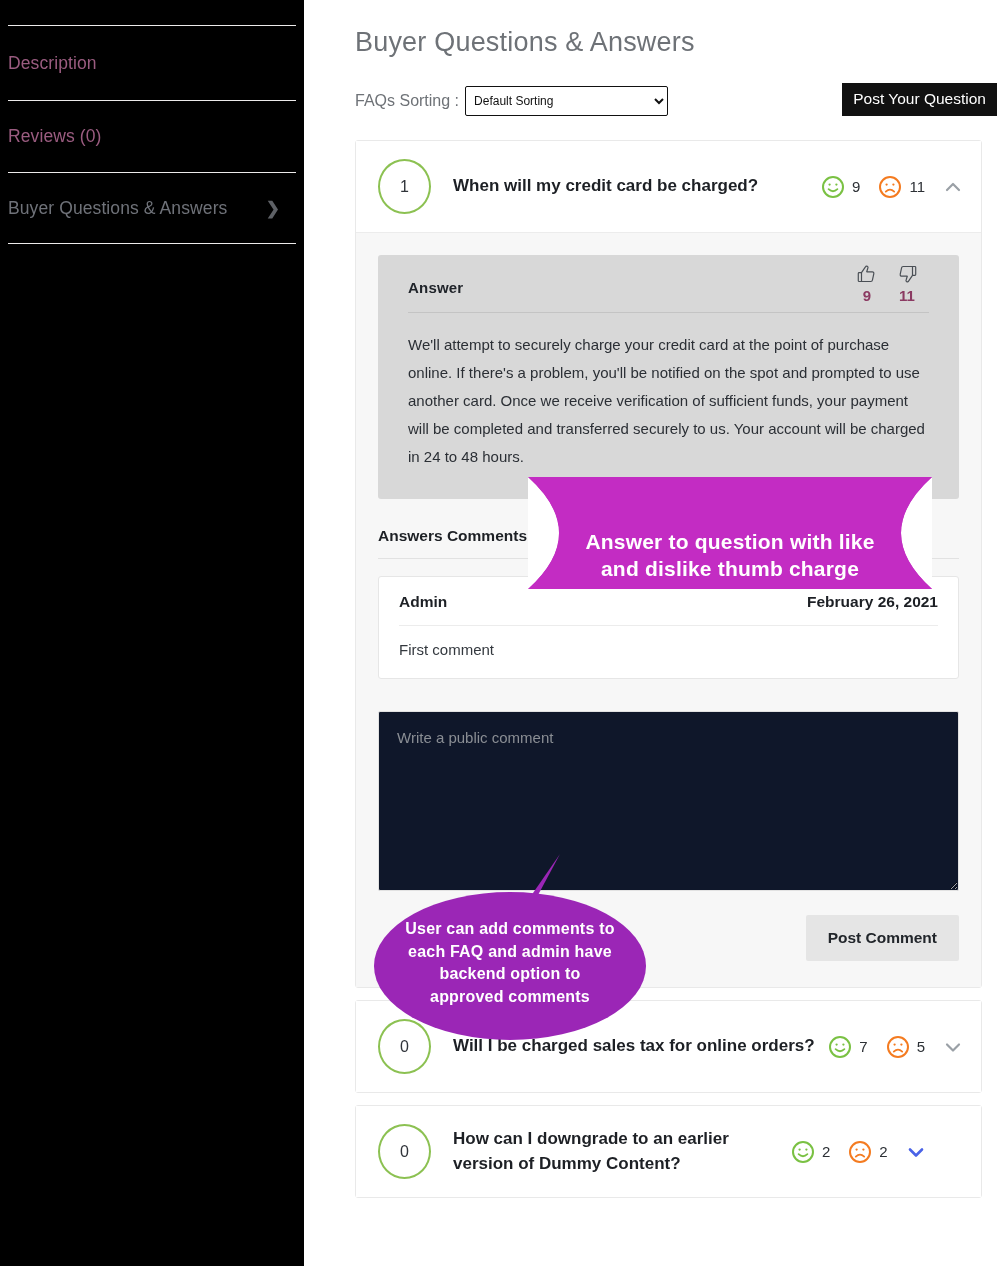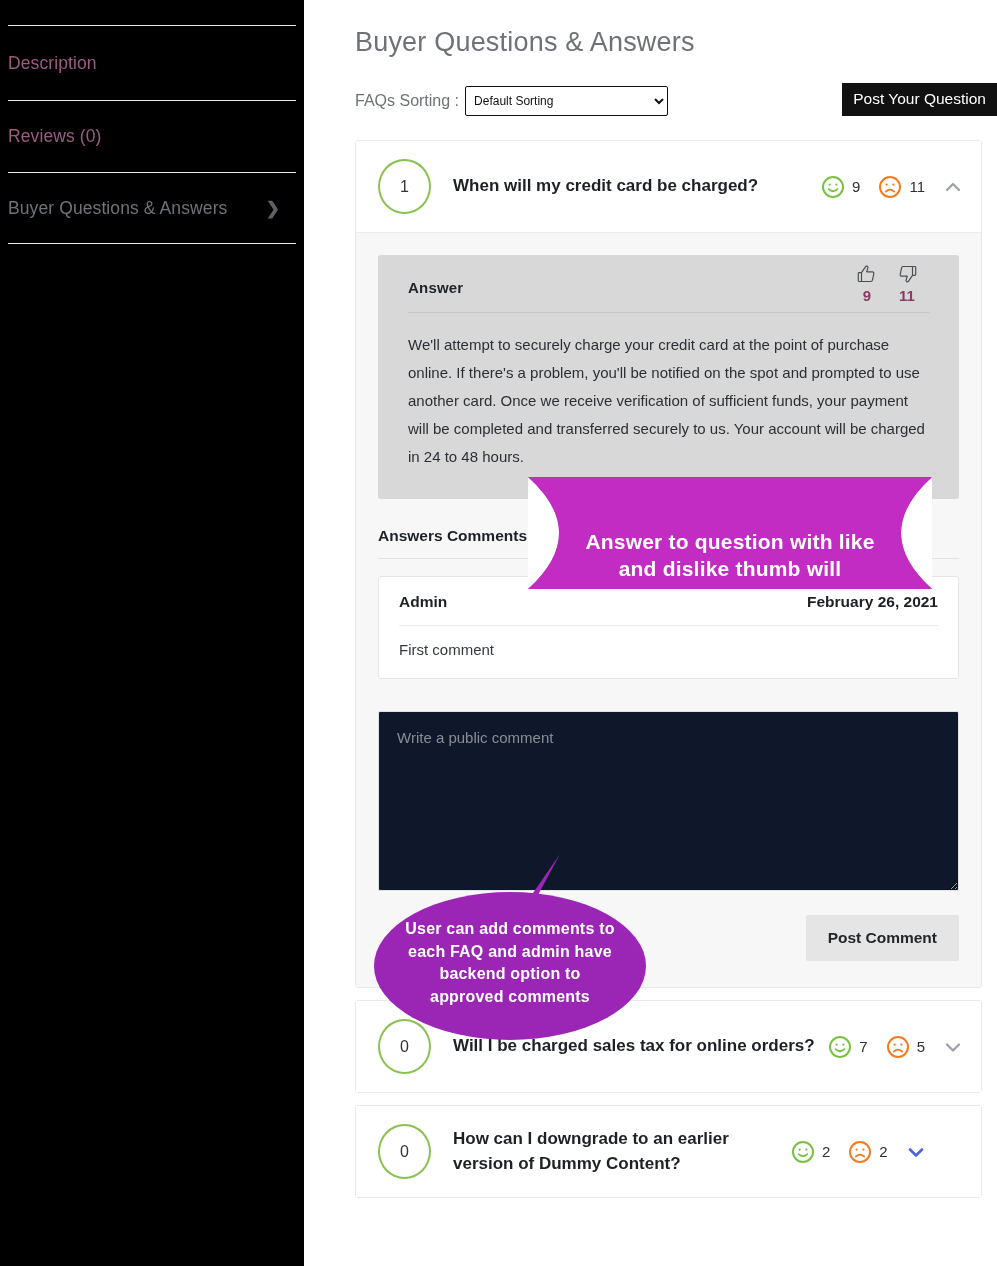--- a/index.html
+++ b/index.html
@@ -321,21 +321,21 @@
 
 <div class="callout" id="callout-banner">
   <svg viewBox="0 0 404 112" preserveAspectRatio="none">
     <path d="M0 0 L404 0 L404 112 L0 112 Q62 56 0 0 Z" fill="#c32cc3" transform="translate(0,0)"></path>
     <path d="M404 0 L404 112 Q342 56 404 0 Z" fill="#ffffff"></path>
     <path d="M0 0 Q62 56 0 112 Z" fill="#ffffff"></path>
     <path d="M0 0 Q62 56 0 112 L404 112 Q342 56 404 0 Z" fill="#c32cc3"></path>
   </svg>
   <div class="callout-text">
     <div>Answer to question with like</div>
-    <div>and dislike thumb will</div>
+    <div>and dislike thumb charge</div>
   </div>
 </div>
 
 <div class="callout" id="callout-bubble">
   <svg viewBox="0 0 272 196">
     <path d="M150 58 L186 6 L156 62 Z" fill="#9b26b6"></path>
     <ellipse cx="136" cy="118" rx="136" ry="74" fill="#9b26b6"></ellipse>
   </svg>
   <div class="callout-text">
     <div>User can add comments to</div>

